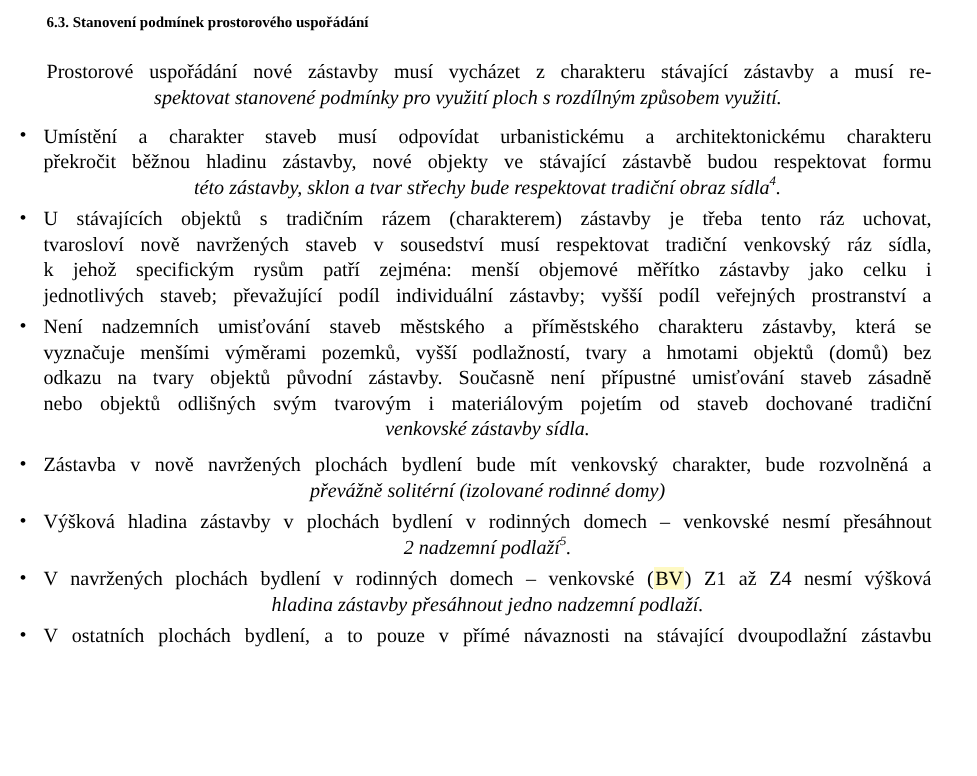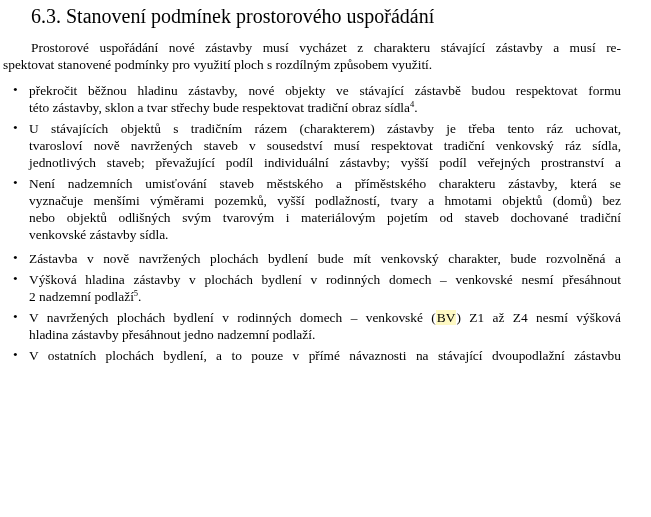--- a/index.html
+++ b/index.html
@@ -11,38 +11,39 @@
     width: 651px;
     height: 517px;
     overflow: hidden;
     font-family: "Liberation Serif", "DejaVu Serif", serif;
     color: #000000;
   }
   .page {
     padding: 6px 30px 0 3px; 
   }
   .heading {
-    font-size: 20px;
+    font-size: 10px;
     line-height: 20px;
-    font-weight: normal;
+    font-weight: bold;
     margin: 0 0 13px 28px;
   }
   .intro {
     margin: 0 0 9px 0;
   }
   .line {
     display: block;
     font-size: 13.4px;
     line-height: 17px;
     text-align: justify;
     text-align-last: justify;
   }
   .line.last {
-    text-align: left;
+    text-align: center;
     text-align-last: auto;
+    font-style: italic;
   }
   .line.indent {
     padding-left: 28px;
   }
   .blist {
     list-style: none;
     margin: 0;
     padding: 0;
   }
   .blist + .blist {
@@ -79,46 +80,50 @@
 
   <p class="intro">
     <span class="line indent">Prostorové uspořádání nové zástavby musí vycházet z charakteru stávající zástavby a musí re-</span>
     <span class="line last">spektovat stanovené podmínky pro využití ploch s rozdílným způsobem využití.</span>
   </p>
 
   <ul class="blist">
 
     <li class="bullet">
       <span class="marker">•</span>
+      <span class="line">Umístění a charakter staveb musí odpovídat urbanistickému a architektonickému charakteru</span>
       <span class="line">překročit běžnou hladinu zástavby, nové objekty ve stávající zástavbě budou respektovat formu</span>
       <span class="line last"><span>této zástavby, sklon a tvar střechy bude respektovat tradiční obraz sídla</span><sup class="fnref">4</sup><span>.</span></span>
     </li>
 
     <li class="bullet">
       <span class="marker">•</span>
       <span class="line">U stávajících objektů s tradičním rázem (charakterem) zástavby je třeba tento ráz uchovat,</span>
       <span class="line">tvarosloví nově navržených staveb v sousedství musí respektovat tradiční venkovský ráz sídla,</span>
+      <span class="line">k jehož specifickým rysům patří zejména: menší objemové měřítko zástavby jako celku i</span>
       <span class="line">jednotlivých staveb; převažující podíl individuální zástavby; vyšší podíl veřejných prostranství a</span>
     </li>
 
     <li class="bullet">
       <span class="marker">•</span>
       <span class="line">Není nadzemních umisťování staveb městského a příměstského charakteru zástavby, která se</span>
       <span class="line">vyznačuje menšími výměrami pozemků, vyšší podlažností, tvary a hmotami objektů (domů) bez</span>
+      <span class="line">odkazu na tvary objektů původní zástavby. Současně není přípustné umisťování staveb zásadně</span>
       <span class="line">nebo objektů odlišných svým tvarovým i materiálovým pojetím od staveb dochované tradiční</span>
       <span class="line last">venkovské zástavby sídla.</span>
     </li>
 
   </ul>
 
   <ul class="blist">
 
     <li class="bullet">
       <span class="marker">•</span>
       <span class="line">Zástavba v nově navržených plochách bydlení bude mít venkovský charakter, bude rozvolněná a</span>
+      <span class="line last">převážně solitérní (izolované rodinné domy)</span>
     </li>
 
     <li class="bullet">
       <span class="marker">•</span>
       <span class="line">Výšková hladina zástavby v plochách bydlení v rodinných domech – venkovské nesmí přesáhnout</span>
       <span class="line last"><span>2 nadzemní podlaží</span><sup class="fnref">5</sup><span>.</span></span>
     </li>
 
     <li class="bullet">
       <span class="marker">•</span>

